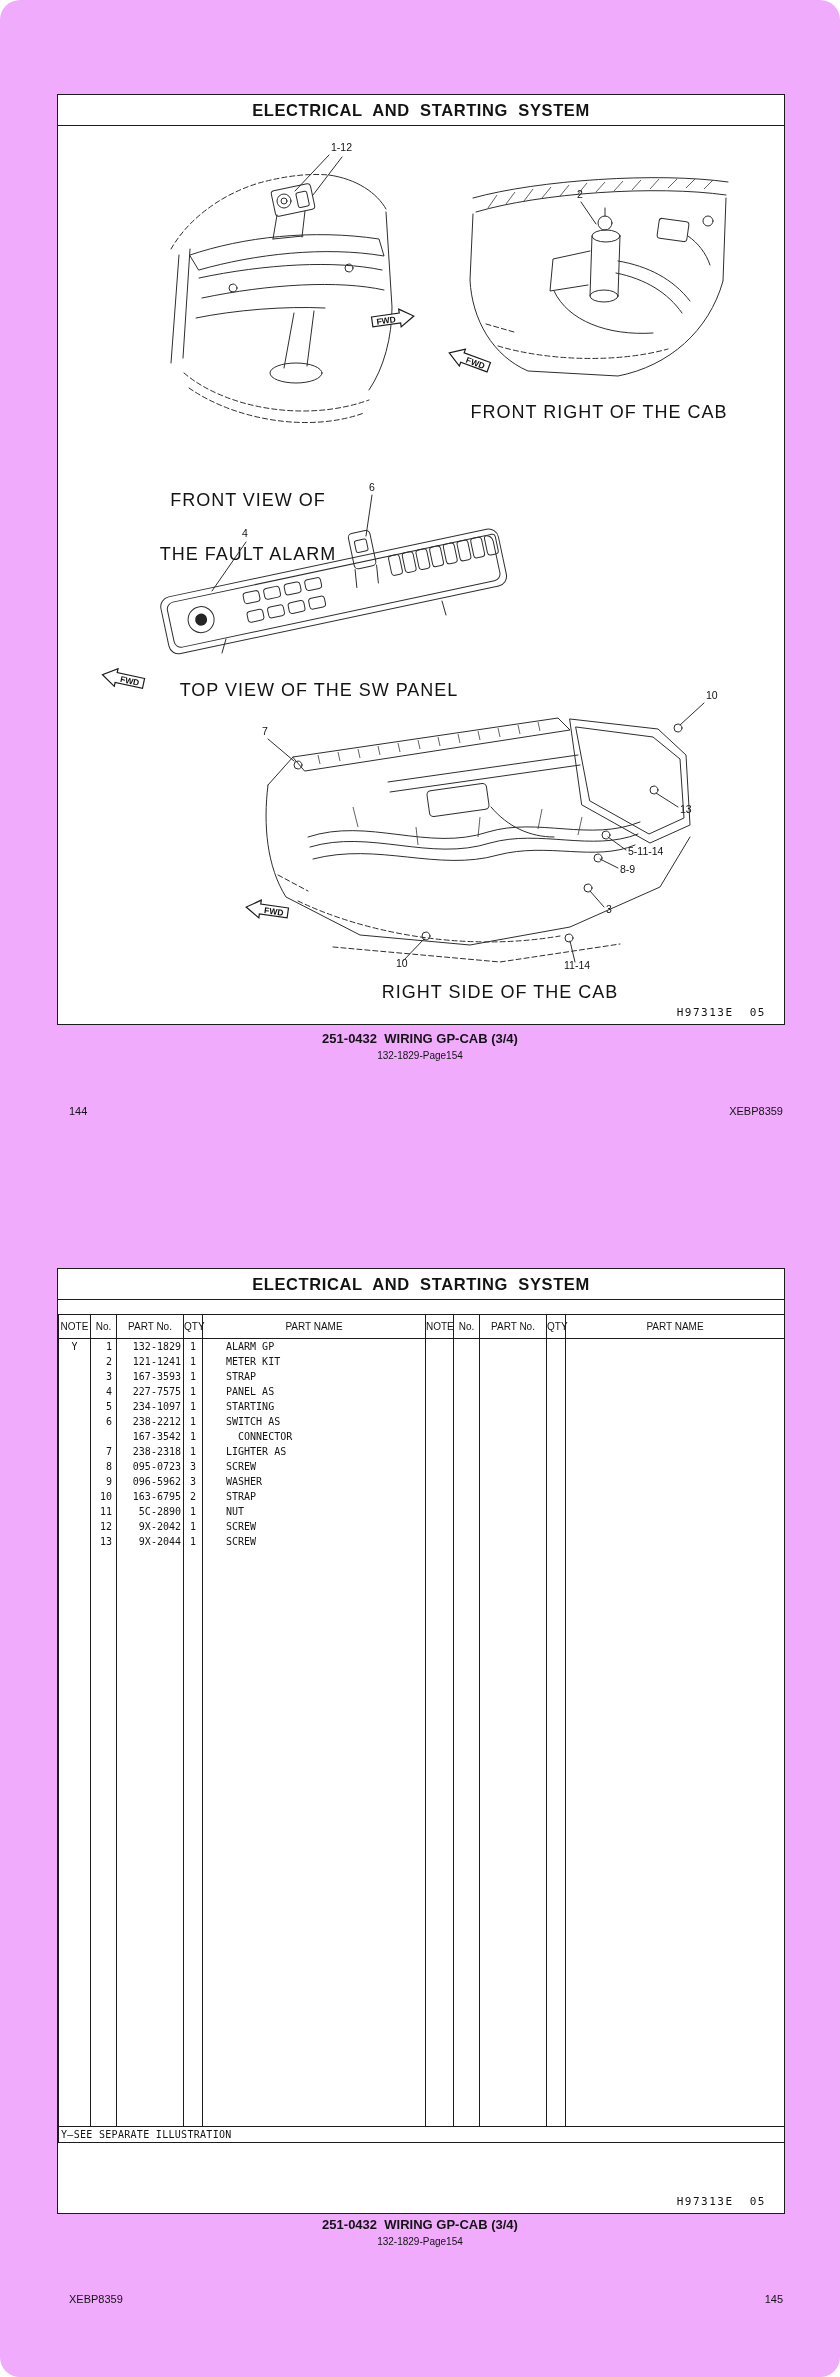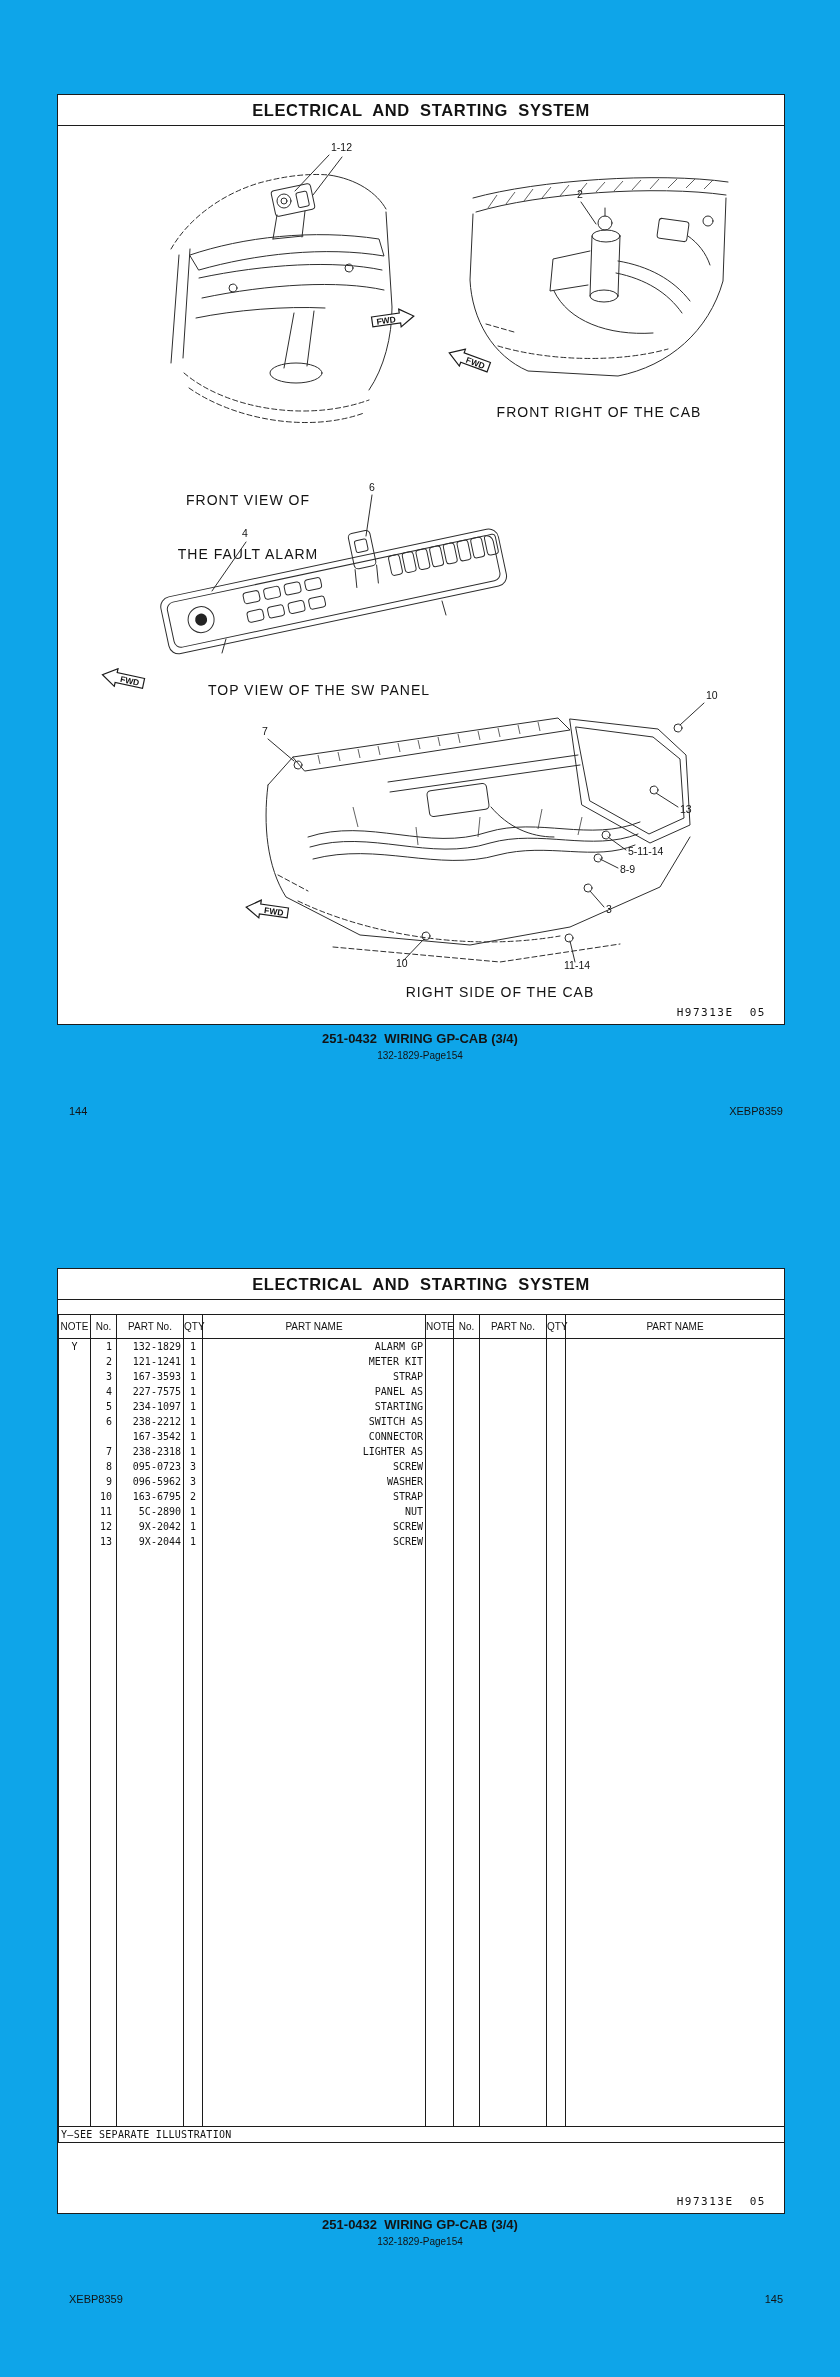--- a/index.html
+++ b/index.html
@@ -1,45 +1,45 @@
 <!DOCTYPE html>
 <html><head>
 <meta charset="utf-8">
 <style>
   html,body{margin:0;padding:0;}
   body{width:840px;background:#fefefe;font-family:"Liberation Sans",sans-serif;color:#131313;}
-  .canvas{position:relative;width:840px;height:2377px;background:#0ea5e9;overflow:hidden;}
+  .canvas{position:relative;width:840px;height:2377px;background:#f0abfc;overflow:hidden;border-radius:20px;}
   .sheet{position:absolute;left:57px;width:726px;background:#fff;border:1.5px solid #1c1c1c;}
   .sheet1{top:94px;height:929px;}
   .sheet2{top:1268px;height:944px;}
   .sheet-header{position:absolute;top:6px;left:0;width:100%;text-align:center;font-size:16.5px;font-weight:bold;letter-spacing:.6px;white-space:pre;}
   .header-rule{position:absolute;top:30px;left:0;width:100%;height:0;border-top:1.5px solid #1c1c1c;}
   .fig{position:absolute;}
   .fig svg{display:block;overflow:visible;}
   .line{stroke:#2e2e2e;stroke-width:1;fill:none;stroke-linecap:round;stroke-linejoin:round;}
   .thin{stroke:#3a3a3a;stroke-width:.8;fill:none;}
   .dash{stroke-dasharray:5 3;}
   .callout-text{font-family:"Liberation Sans",sans-serif;font-size:10.5px;fill:#111;}
-  .fig-caption{position:absolute;transform:translateX(-50%);text-align:center;font-size:14px;letter-spacing:1px;white-space:pre;line-height:18px;}
+  .fig-caption{position:absolute;transform:translateX(-50%);text-align:center;font-size:18px;letter-spacing:1px;white-space:pre;line-height:18px;}
   .fwd{position:absolute;width:46px;height:20px;}
   .fwd polygon{fill:#fff;stroke:#1c1c1c;stroke-width:1.2;}
   .fwd text{font-size:8.5px;font-weight:bold;font-family:"Liberation Sans",sans-serif;fill:#111;}
   .draw-ref{position:absolute;right:18px;bottom:5px;font-family:"DejaVu Sans Mono",monospace;font-size:11px;letter-spacing:1.5px;white-space:pre;}
   .sheet-caption-title{position:absolute;left:0;width:840px;text-align:center;font-weight:bold;font-size:13px;white-space:pre;}
   .sheet-caption-sub{position:absolute;left:0;width:840px;text-align:center;font-size:10px;white-space:pre;}
   .page-foot{position:absolute;font-size:11px;margin-left:12px;}
   .parts-table{position:absolute;top:45px;left:0;width:726px;border-collapse:collapse;table-layout:fixed;}
   .parts-table th{border:1.2px solid #1c1c1c;font-size:10px;font-weight:normal;height:23px;padding:0;text-align:center;font-family:"Liberation Sans",sans-serif;}
   .parts-table td{border-left:1.2px solid #1c1c1c;border-right:1.2px solid #1c1c1c;padding:0 2px;font-family:"DejaVu Sans Mono",monospace;font-size:10px;height:15px;line-height:15px;white-space:pre;overflow:hidden;}
   .parts-table tr.filler td{height:577px;}
   .parts-table .c-note{text-align:center;}
   .parts-table .c-no{text-align:right;padding-right:4px;}
   .parts-table .c-part{text-align:right;}
   .parts-table .c-qty{text-align:center;}
-  .parts-table .c-name{text-align:right;padding-left:23px;margin-top:14px;}
+  .parts-table .c-name{text-align:left;padding-left:23px;margin-top:14px;}
   .footnote-cell{border:1.2px solid #1c1c1c;font-family:"Liberation Sans",sans-serif;font-size:9.5px;height:19px;line-height:19px;text-align:left;padding-left:3px;letter-spacing:.3px;white-space:pre;}
 </style>
 </head>
 <body>
 
 <div class="canvas">
 
   <div class="sheet sheet1">
     <div class="sheet-header">ELECTRICAL  AND  STARTING  SYSTEM</div>
     <div class="header-rule"></div>

